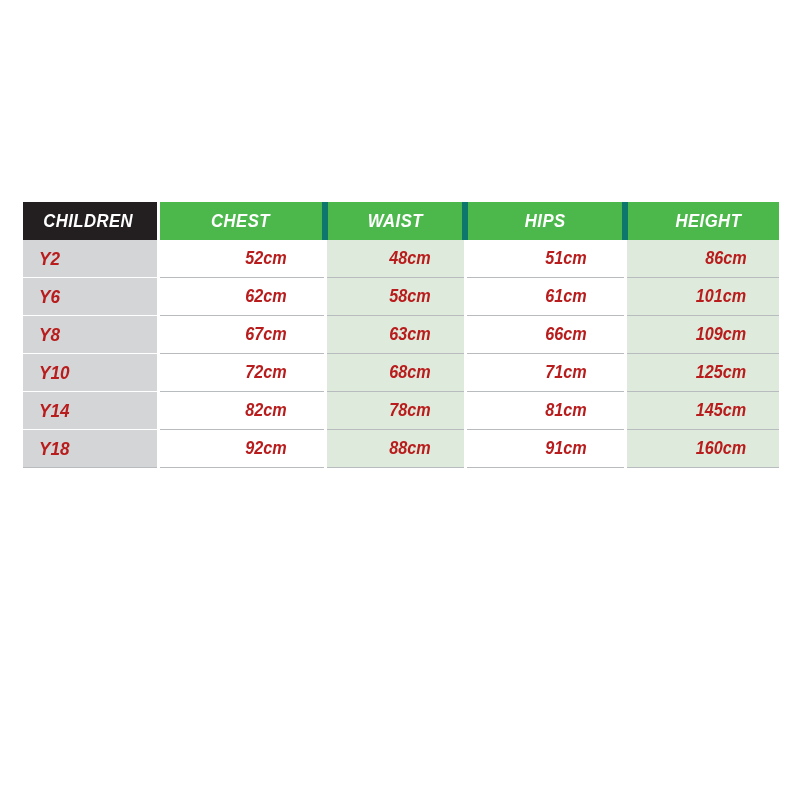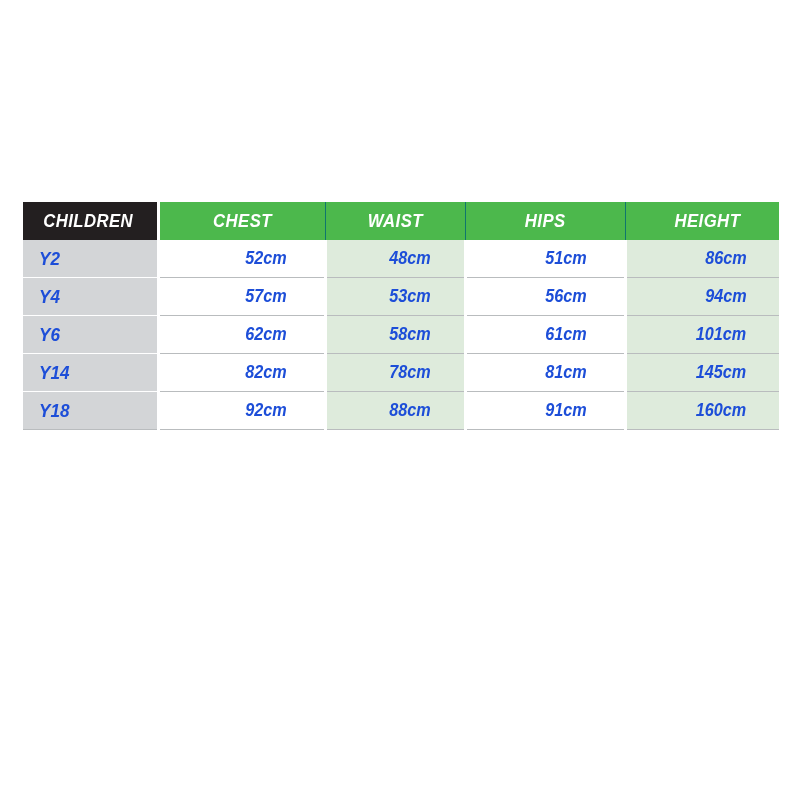--- a/index.html
+++ b/index.html
@@ -62,35 +62,35 @@
 
   th.head-label {
     background: #231f20;
     text-align: left;
     border-right: 3px solid #ffffff;
   }
 
   th.head-measure {
     background: #4cb84c;
     text-align: center;
-    border-right: 1px solid #0f766e;
+    border-right: 6px solid #0f766e;
   }
   th.head-measure.last { border-right: 0; padding-left: 24px; }
 
   
   tbody tr { height: 37px; }
 
   td {
     height: 37px;
     padding: 0 16px;
     margin: 0;
     font-weight: bold;
     font-style: italic;
     font-size: 18px;
-    color: #1d4ed8;
+    color: #b91c1c;
     vertical-align: middle;
     white-space: nowrap;
     border-top: 1px solid #b9bcbe;
     border-right: 3px solid #ffffff;
   }
   td.last { border-right: 0; }
 
   td .cval {
     display: inline-block;
     transform: scaleX(0.9);
@@ -149,32 +149,39 @@
     </thead>
     <tbody id="chart-body">
         <tr>
           <td class="cell-label"><span class="cval">Y2</span></td>
           <td class="cell-plain"><span class="cval">52cm</span></td>
           <td class="cell-tint"><span class="cval">48cm</span></td>
           <td class="cell-plain"><span class="cval">51cm</span></td>
           <td class="cell-tint last"><span class="cval">86cm</span></td>
         </tr>
         <tr>
-          <td class="cell-label"><span class="cval">Y4</span></td>
-          <td class="cell-plain"><span class="cval">57cm</span></td>
-          <td class="cell-tint"><span class="cval">53cm</span></td>
-          <td class="cell-plain"><span class="cval">56cm</span></td>
-          <td class="cell-tint last"><span class="cval">94cm</span></td>
-        </tr>
-        <tr>
           <td class="cell-label"><span class="cval">Y6</span></td>
           <td class="cell-plain"><span class="cval">62cm</span></td>
           <td class="cell-tint"><span class="cval">58cm</span></td>
           <td class="cell-plain"><span class="cval">61cm</span></td>
           <td class="cell-tint last"><span class="cval">101cm</span></td>
+        </tr>
+        <tr>
+          <td class="cell-label"><span class="cval">Y8</span></td>
+          <td class="cell-plain"><span class="cval">67cm</span></td>
+          <td class="cell-tint"><span class="cval">63cm</span></td>
+          <td class="cell-plain"><span class="cval">66cm</span></td>
+          <td class="cell-tint last"><span class="cval">109cm</span></td>
+        </tr>
+        <tr>
+          <td class="cell-label"><span class="cval">Y10</span></td>
+          <td class="cell-plain"><span class="cval">72cm</span></td>
+          <td class="cell-tint"><span class="cval">68cm</span></td>
+          <td class="cell-plain"><span class="cval">71cm</span></td>
+          <td class="cell-tint last"><span class="cval">125cm</span></td>
         </tr>
         <tr>
           <td class="cell-label"><span class="cval">Y14</span></td>
           <td class="cell-plain"><span class="cval">82cm</span></td>
           <td class="cell-tint"><span class="cval">78cm</span></td>
           <td class="cell-plain"><span class="cval">81cm</span></td>
           <td class="cell-tint last"><span class="cval">145cm</span></td>
         </tr>
         <tr>
           <td class="cell-label"><span class="cval">Y18</span></td>

